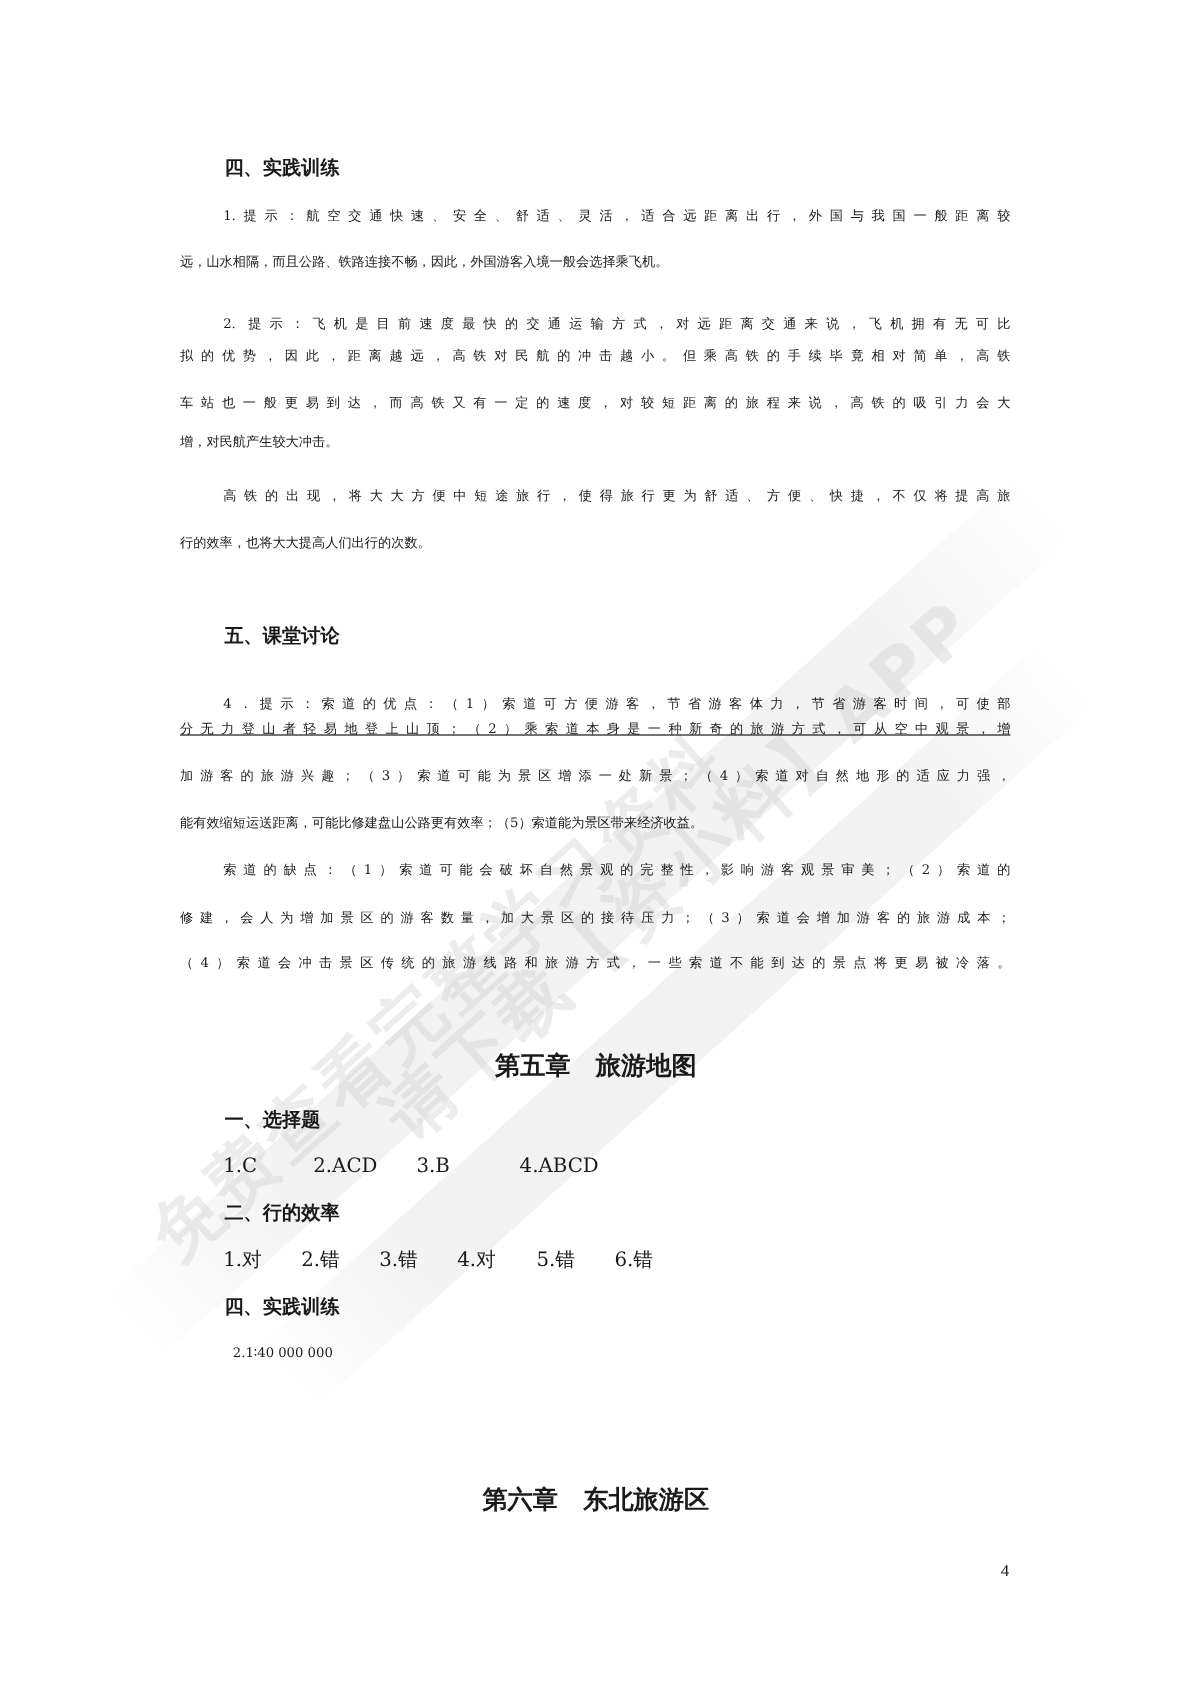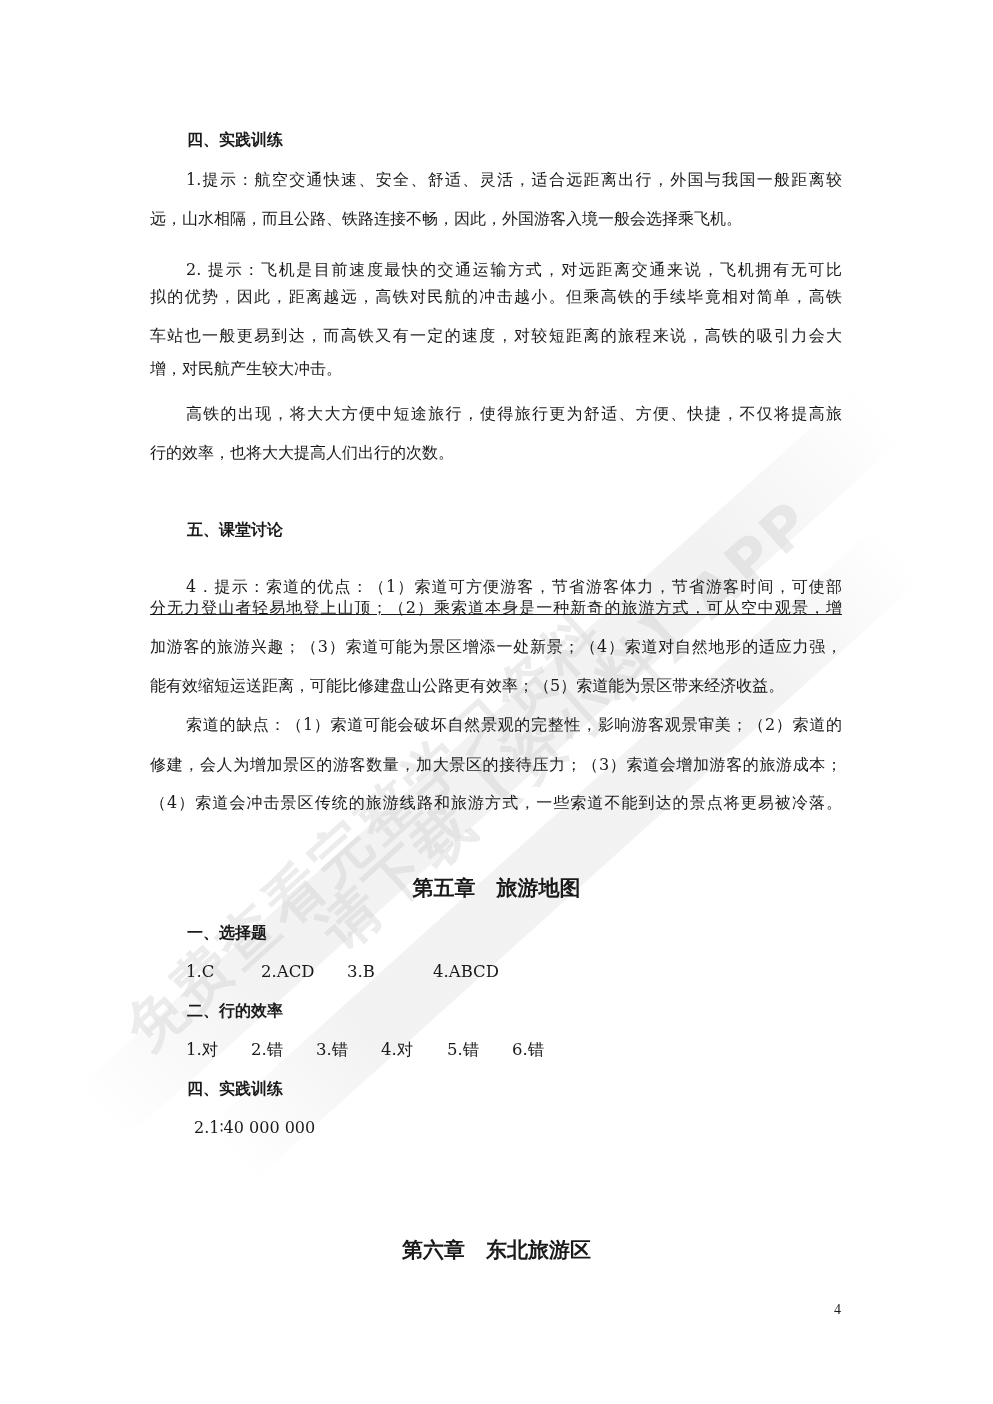--- a/index.html
+++ b/index.html
@@ -47,21 +47,21 @@
       letter-spacing: 4px;
     }
     .content {
       position: absolute;
       left: 0; top: 0;
       width: 993px;
       z-index: 1;
     }
     .line {
       position: absolute;
-      font-size: 16px;
+      font-size: 11px;
       white-space: nowrap;
       line-height: 22px;
     }
     .heading {
       position: absolute;
       font-family: "DejaVu Sans", sans-serif;
       font-weight: bold;
       font-size: 16px;
       white-space: nowrap;
       line-height: 22px;

